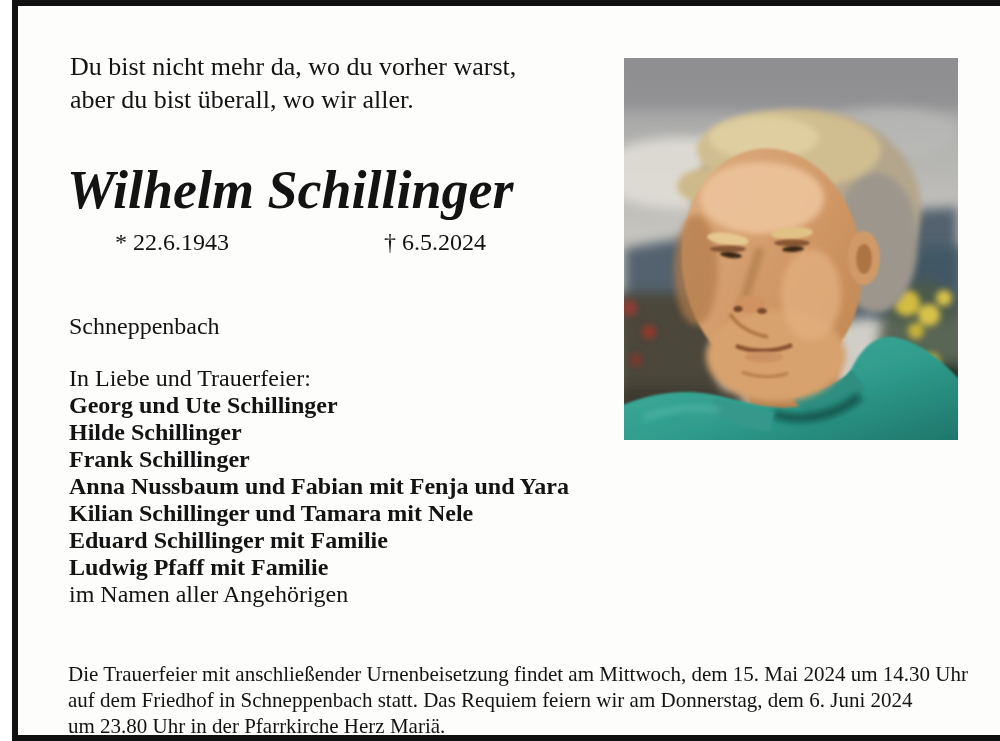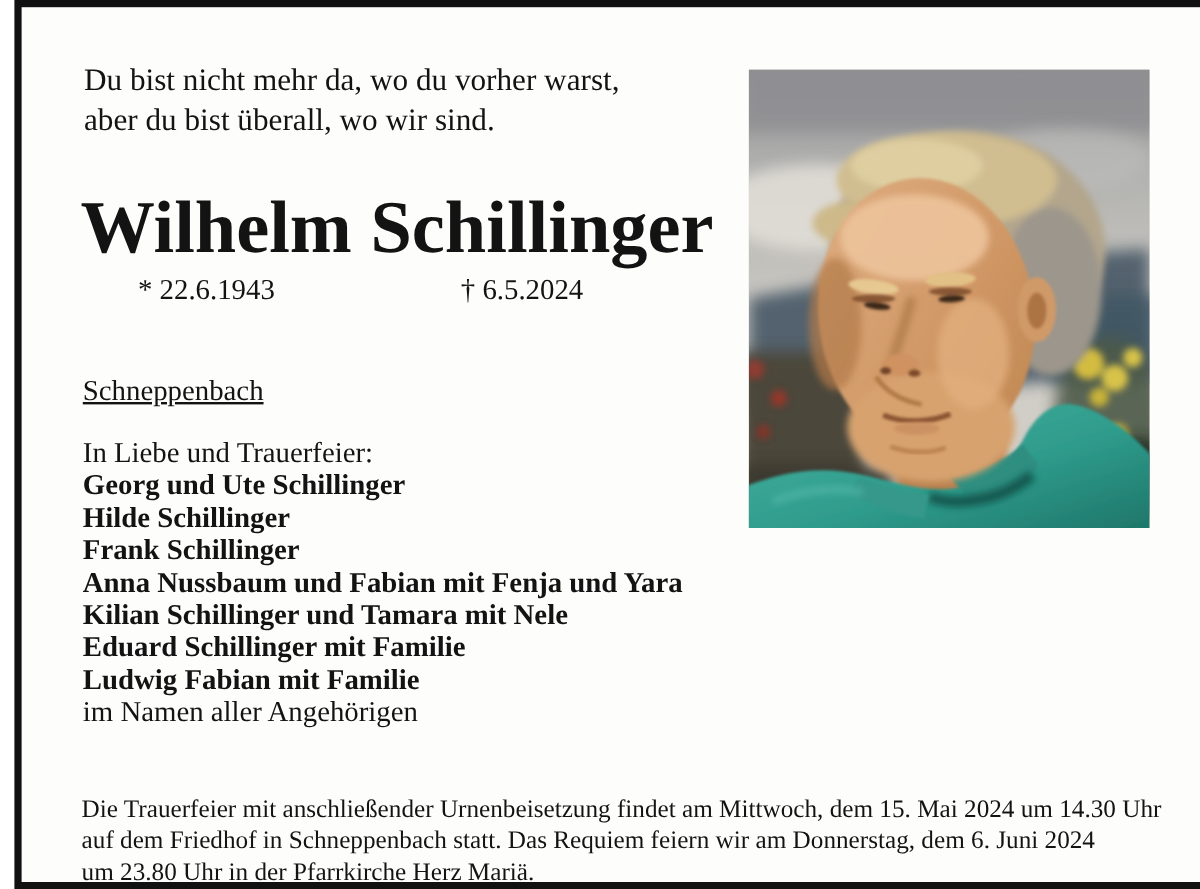--- a/index.html
+++ b/index.html
@@ -21,40 +21,40 @@
   }
   .abs { position: absolute; }
   .epigraph {
     left: 52px; top: 44px;
     font-size: 26px;
     line-height: 33px;
     white-space: nowrap;
   }
   .deceased-name {
     left: 49px; top: 153px;
-    font-size: 62px;
+    font-size: 54px;
     font-weight: bold;
     line-height: 62px;
     white-space: nowrap;
     letter-spacing: 0px;
+    font-style: italic;
   }
   .date {
     top: 224px;
     font-size: 24px;
     line-height: 24px;
     white-space: nowrap;
   }
   .birth-date { left: 97px; }
   .death-date { left: 366px; }
   .place-name {
     left: 51px; top: 307px;
     font-size: 24px;
     line-height: 27px;
     white-space: nowrap;
-    text-decoration: underline;
   }
   .mourning-intro {
     left: 51px; top: 359px;
     font-size: 24px;
     line-height: 27px;
     white-space: nowrap;
   }
   .mourner-list {
     left: 51px; top: 386px;
     font-size: 24px;
@@ -77,40 +77,40 @@
   }
   .portrait svg { display: block; }
 </style>
 </head>
 <body>
 
 <div class="page">
 
   <div class="abs epigraph">
     <div>Du bist nicht mehr da, wo du vorher warst,</div>
-    <div>aber du bist überall, wo wir sind.</div>
+    <div>aber du bist überall, wo wir aller.</div>
   </div>
 
   <div class="abs deceased-name">Wilhelm Schillinger</div>
 
   <div class="abs date birth-date">* 22.6.1943</div>
   <div class="abs date death-date">† 6.5.2024</div>
 
   <div class="abs place-name">Schneppenbach</div>
 
   <div class="abs mourning-intro">In Liebe und Trauerfeier:</div>
 
   <div class="abs mourner-list">
     <div class="mourner">Georg und Ute Schillinger</div>
     <div class="mourner">Hilde Schillinger</div>
     <div class="mourner">Frank Schillinger</div>
     <div class="mourner">Anna Nussbaum und Fabian mit Fenja und Yara</div>
     <div class="mourner">Kilian Schillinger und Tamara mit Nele</div>
     <div class="mourner">Eduard Schillinger mit Familie</div>
-    <div class="mourner">Ludwig Fabian mit Familie</div>
+    <div class="mourner">Ludwig Pfaff mit Familie</div>
     <div class="closing">im Namen aller Angehörigen</div>
   </div>
 
   <div class="abs funeral-notice">
     <div>Die Trauerfeier mit anschließender Urnenbeisetzung findet am Mittwoch, dem 15. Mai 2024 um 14.30 Uhr</div>
     <div>auf dem Friedhof in Schneppenbach statt. Das Requiem feiern wir am Donnerstag, dem 6. Juni 2024</div>
     <div>um 23.80 Uhr in der Pfarrkirche Herz Mariä.</div>
   </div>
 
   <div class="abs portrait">

